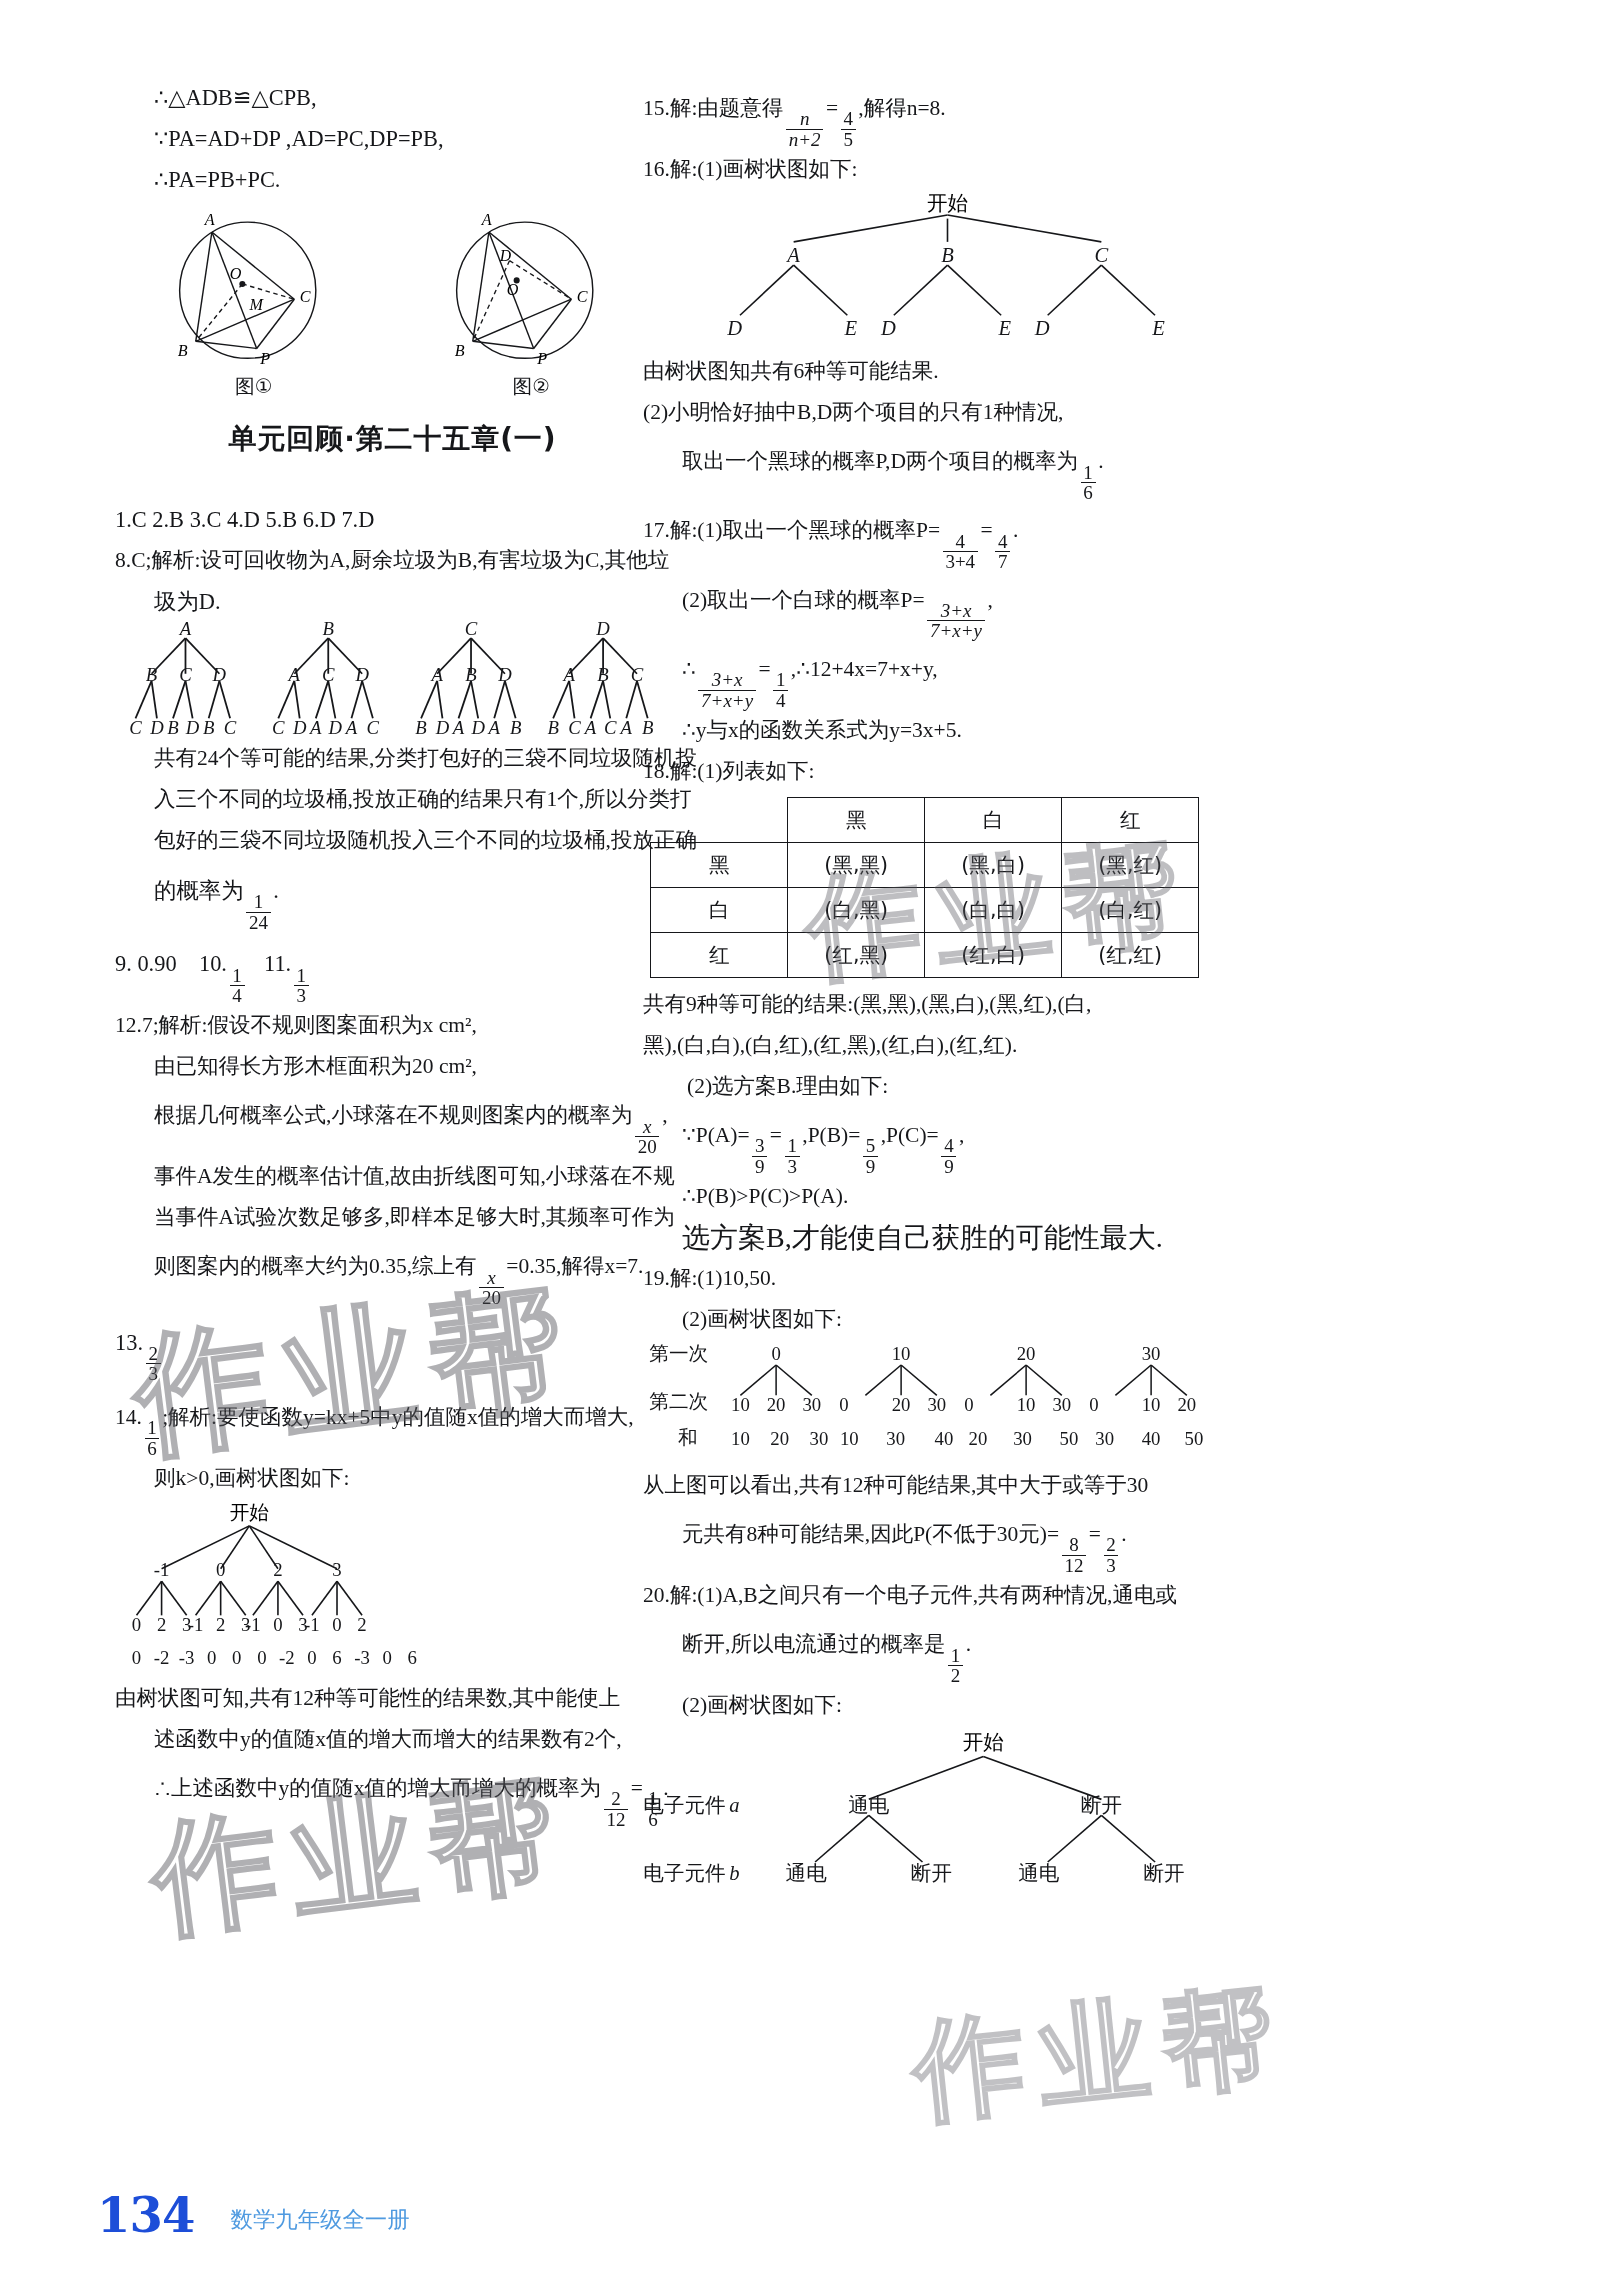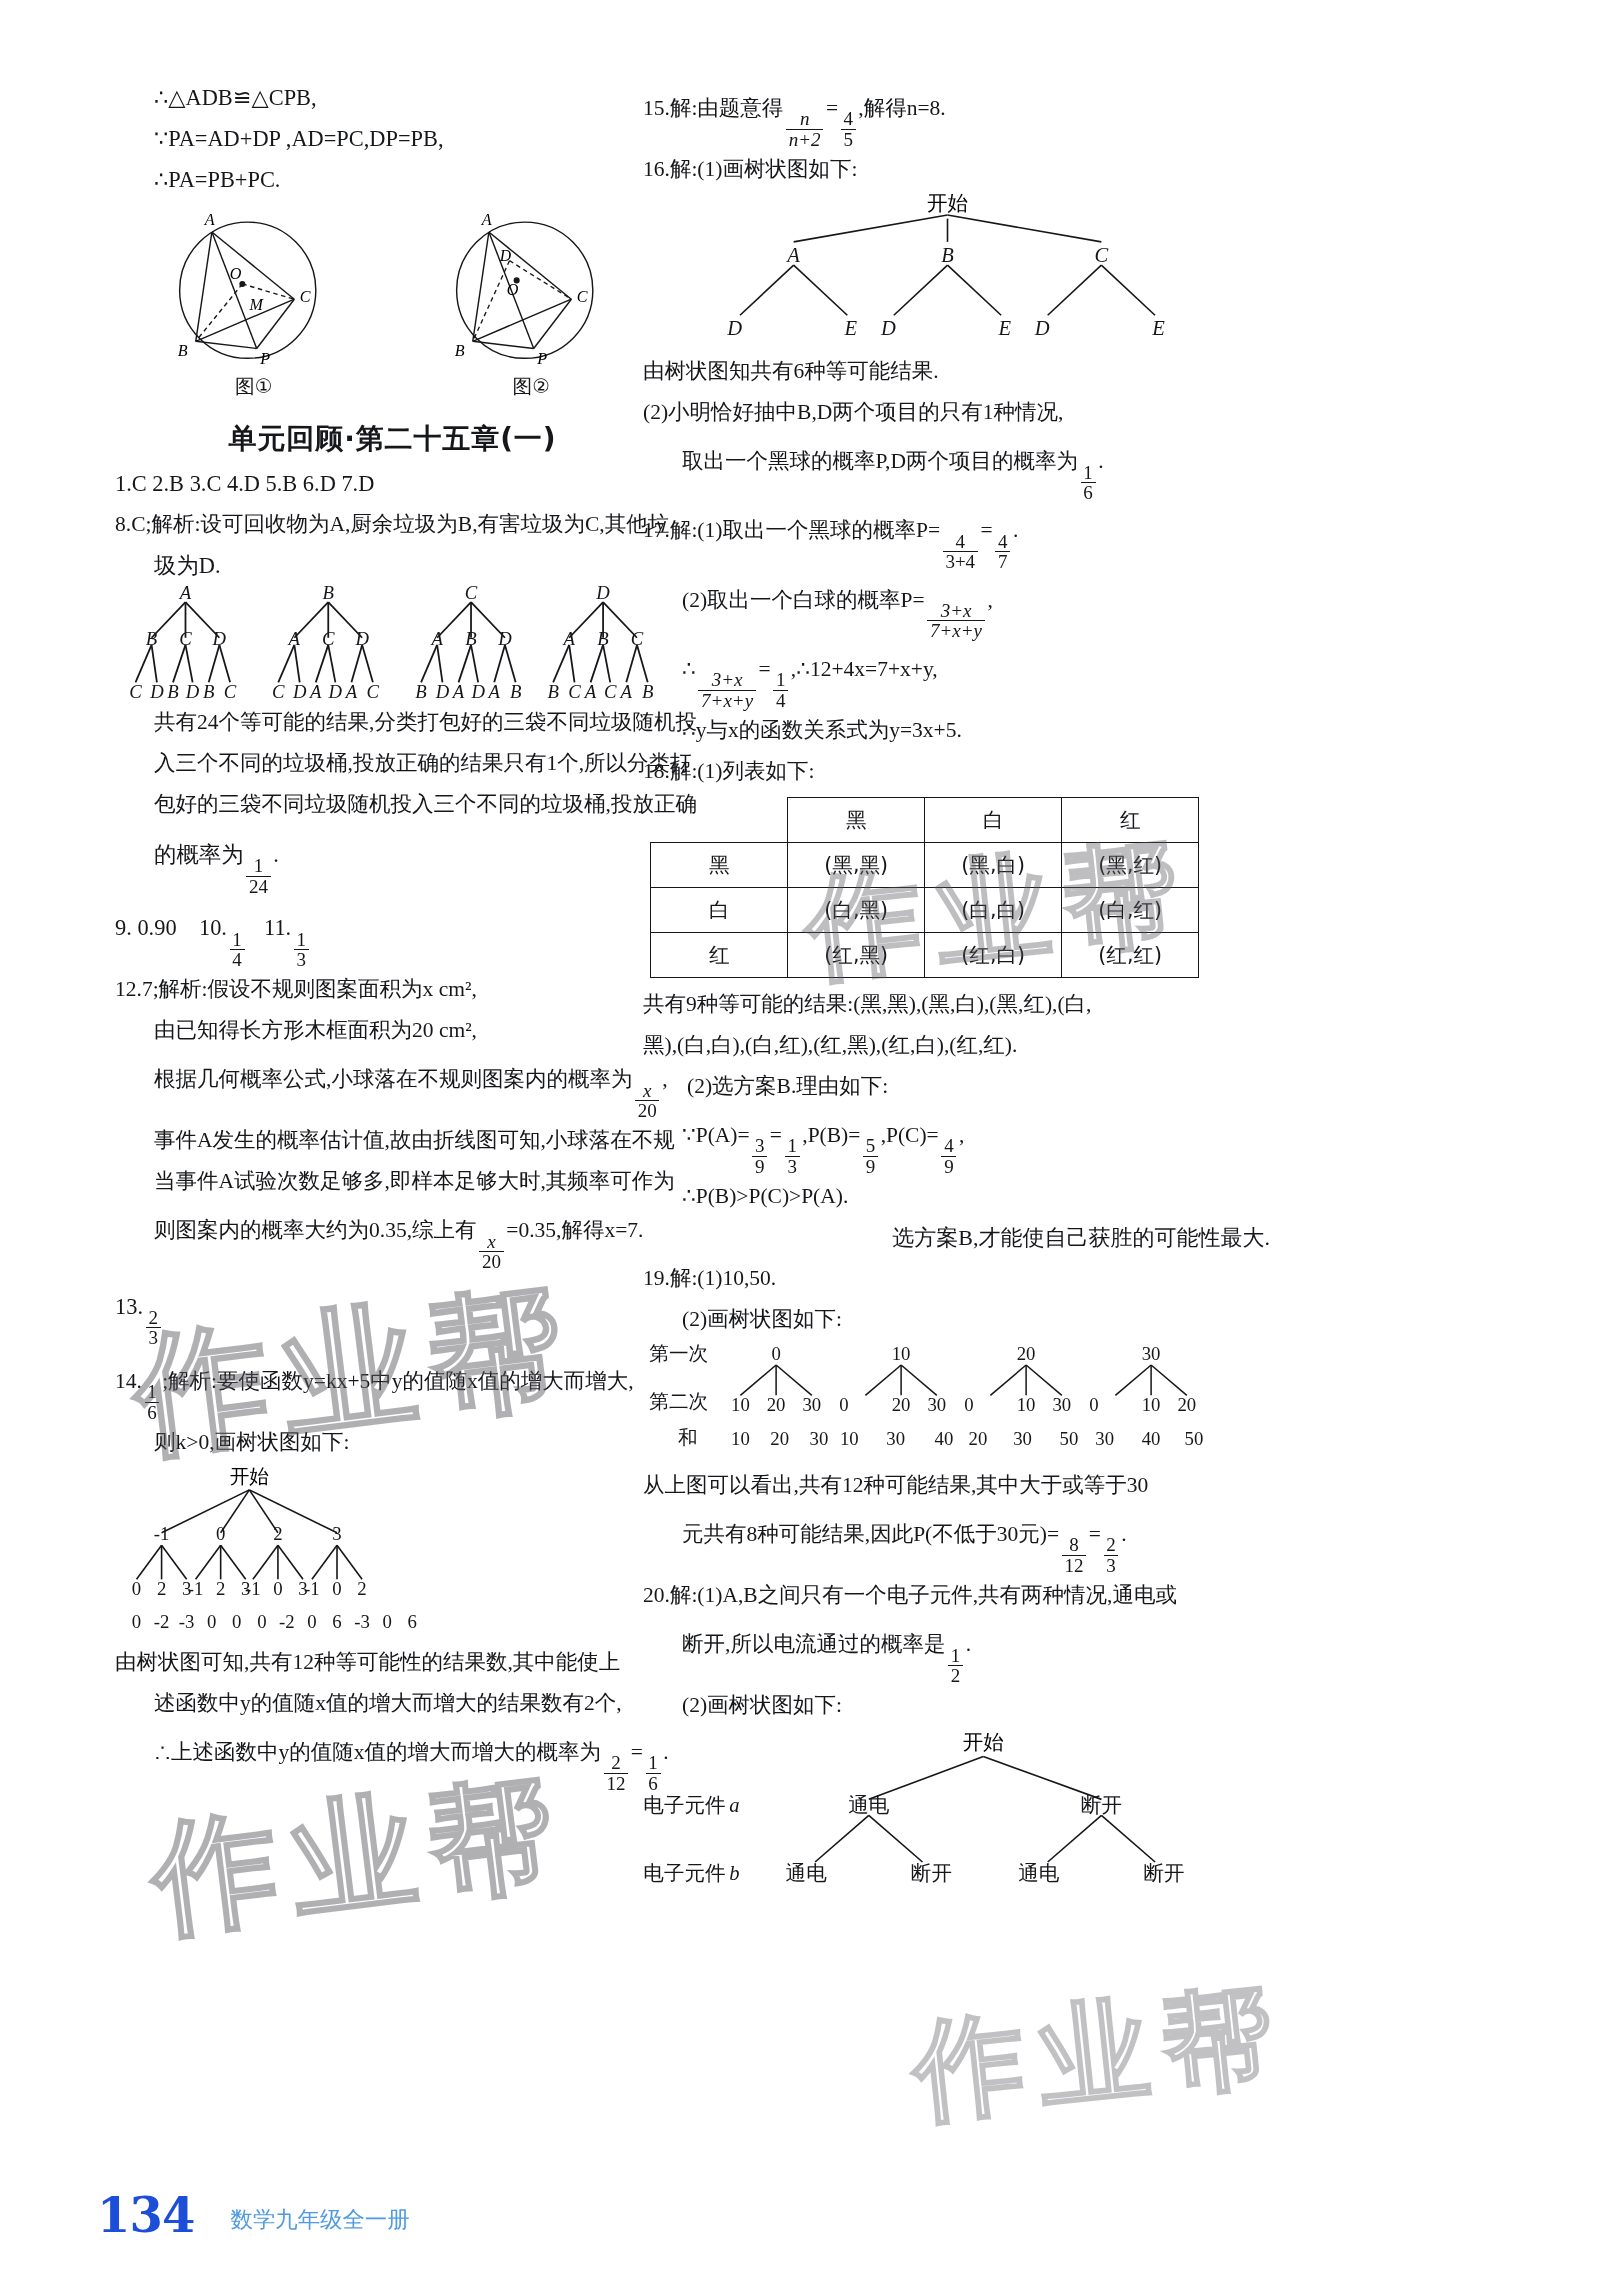--- a/index.html
+++ b/index.html
@@ -128,21 +128,21 @@
           <text x="176" y="108" font-size="18" font-style="italic">C</text>
           <text x="40" y="168" font-size="18" font-style="italic">B</text>
           <text x="132" y="177" font-size="18" font-style="italic">P</text>
         </svg>
         <div class="figcap">图②</div>
       </div>
     </div>
 
     <div class="sect-title" style="margin-top:19.7px;">单元回顾·第二十五章(一)</div>
 
-    <div class="line" style="margin-top:5px;">1.C   2.B   3.C   4.D   5.B   6.D   7.D</div>
+    <div class="line" style="margin-top:41px;">1.C   2.B   3.C   4.D   5.B   6.D   7.D</div>
 
     <div class="line" style="font-size:21.5px;">8.C;解析:设可回收物为A,厨余垃圾为B,有害垃圾为C,其他垃</div>
     <div class="line ind">圾为D.</div>
 
     <svg width="555" height="116" viewBox="0 0 620 130">
       <g stroke="#16171a" stroke-width="2" fill="none">
 
         <line x1="78" y1="18" x2="40" y2="58"></line>
           <line x1="78" y1="18" x2="78" y2="58"></line>
           <line x1="78" y1="18" x2="116" y2="58"></line>
@@ -477,21 +477,21 @@
           <span class="den">3</span>
         </span><span>,P(B)=</span><span class="frac">
           <span class="num">5</span>
           <span class="den">9</span>
         </span><span>,P(C)=</span><span class="frac">
           <span class="num">4</span>
           <span class="den">9</span>
         </span><span>,</span>
     </div>
     <div class="line ind" style="font-size:21.5px;">∴P(B)&gt;P(C)&gt;P(A).</div>
-    <div class="line ind" style="font-size:22px;text-align:right;">选方案B,才能使自己获胜的可能性最大.</div>
+    <div class="line ind" style="font-size:28px;">选方案B,才能使自己获胜的可能性最大.</div>
 
     <div class="line" style="font-size:21.5px;">19.解:(1)10,50.</div>
     <div class="line ind" style="font-size:21.5px;">(2)画树状图如下:</div>
 
     <svg width="618" height="125" viewBox="0 0 690 140">
       <g font-size="22" font-family="DejaVu Sans, sans-serif" fill="#16171a">
         <text x="6" y="22">第一次</text>
         <text x="6" y="76">第二次</text>
         <text x="38" y="116">和</text>
       </g>

